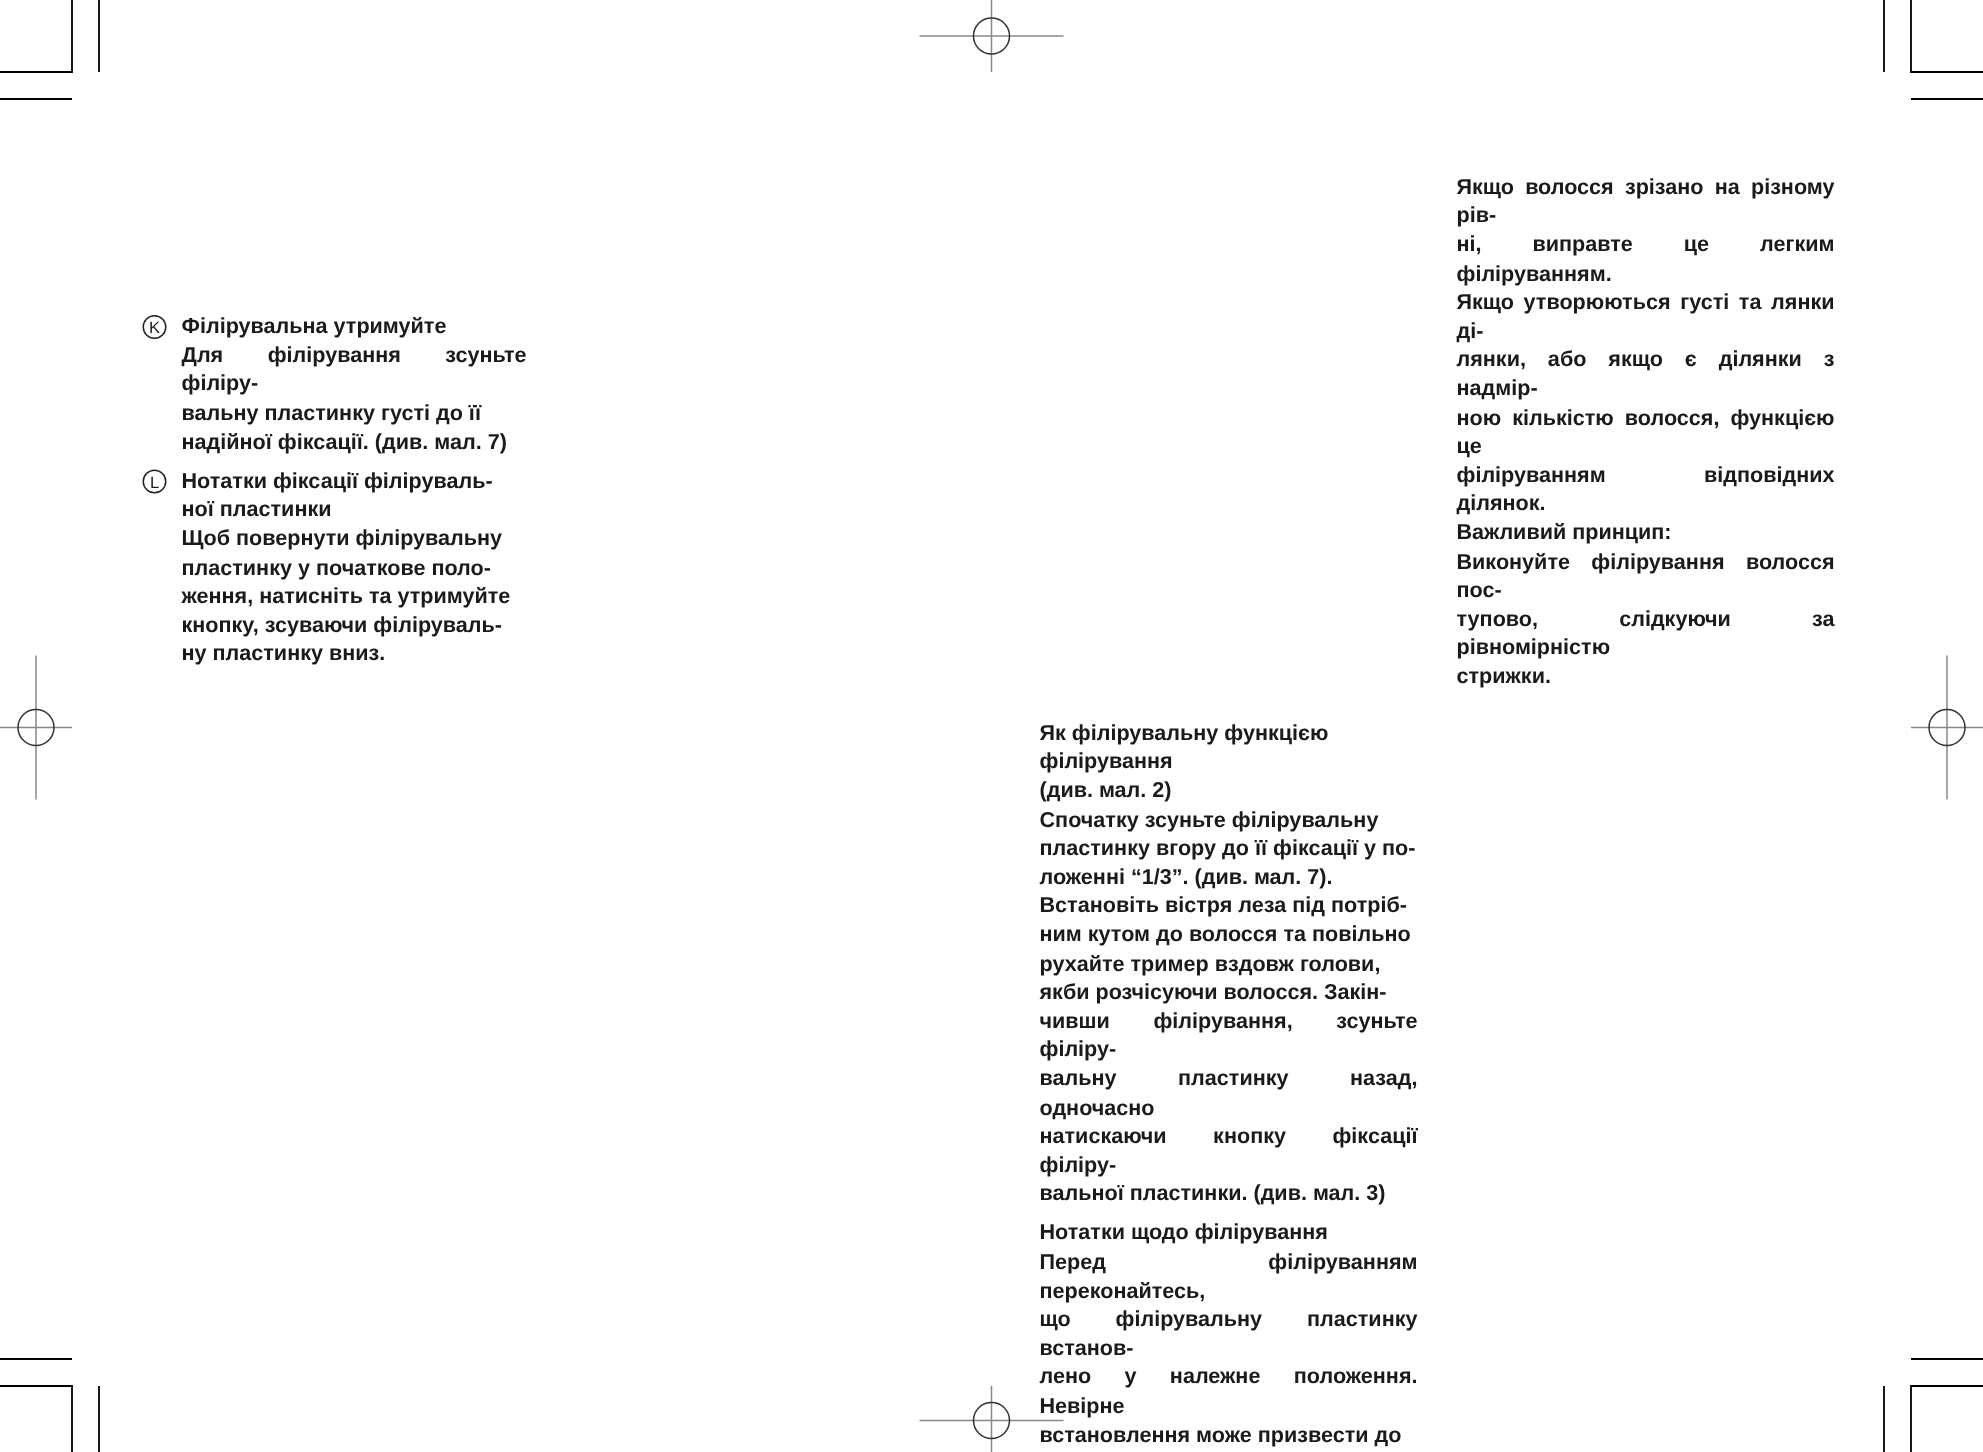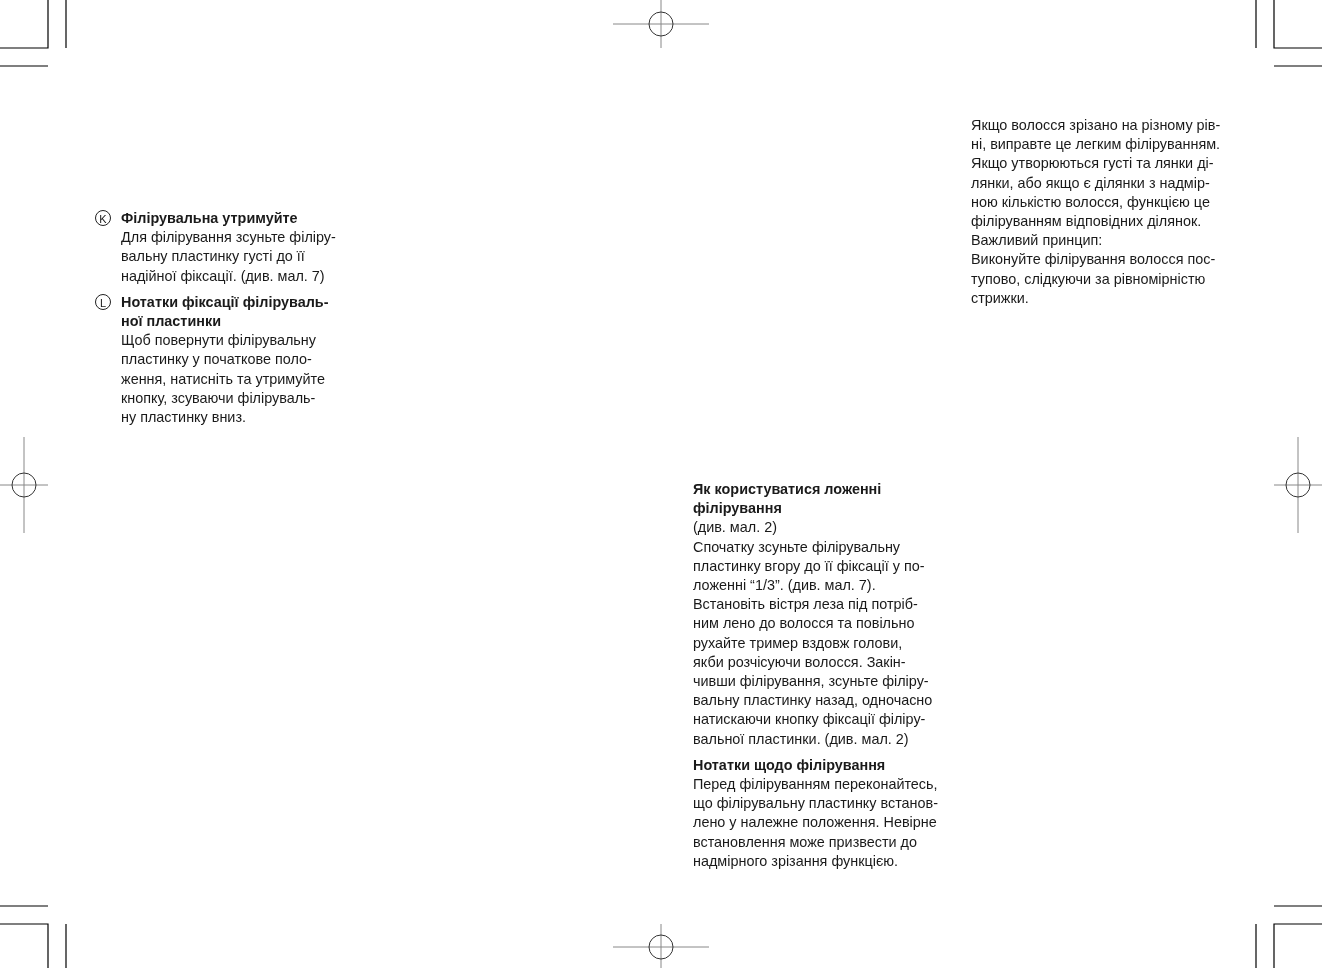--- a/index.html
+++ b/index.html
@@ -1,20 +1,20 @@
 <!DOCTYPE html>
 <html><head>
 <meta charset="utf-8">
 <style>
   html, body { margin:0; padding:0; }
   body { width:1322px; height:968px; position:relative; background:#ffffff; overflow:hidden;
          font-family:"Liberation Sans", sans-serif; color:#1a1a1a; }
   .marks { position:absolute; left:0; top:0; }
   .col { position:absolute; font-size:14.4px; line-height:19.2px; }
-  .col p { margin:0; text-align:justify; text-align-last:left; }
+  .col p { margin:0; text-align:justify; text-align-last:left;font-weight:bold; }
   .bold { font-weight:bold; }
   .item { position:relative; padding-left:26px; }
   .item-marker { position:absolute; left:0; top:1px; width:16px; height:16px; border:1px solid #222;
                  border-radius:50%; font-size:11px; line-height:16px; text-align:center; box-sizing:border-box; font-weight:normal; }
   .gap { height:7px; }
 </style>
 </head>
 <body>
 
 <svg class="marks" width="1322" height="968" xmlns="http://www.w3.org/2000/svg">
@@ -71,34 +71,34 @@
     <p class="bold">ної пластинки</p>
     <p>Щоб повернути філірувальну</p>
     <p>пластинку у початкове поло-</p>
     <p>ження, натисніть та утримуйте</p>
     <p>кнопку, зсуваючи філіруваль-</p>
     <p>ну пластинку вниз.</p>
   </div>
 </div>
 
 <div class="col" style="left:693px; top:480px; width:252px;">
-  <p class="bold">Як користуватися ложенні</p>
+  <p class="bold">Як філірувальну функцією</p>
   <p class="bold">філірування</p>
   <p>(див. мал. 2)</p>
   <p>Спочатку зсуньте філірувальну</p>
   <p>пластинку вгору до її фіксації у по-</p>
   <p>ложенні “1/3”. (див. мал. 7).</p>
   <p>Встановіть вістря леза під потріб-</p>
-  <p>ним лено до волосся та повільно</p>
+  <p>ним кутом до волосся та повільно</p>
   <p>рухайте тример вздовж голови,</p>
   <p>якби розчісуючи волосся. Закін-</p>
   <p>чивши філірування, зсуньте філіру-</p>
   <p>вальну пластинку назад, одночасно</p>
   <p>натискаючи кнопку фіксації філіру-</p>
-  <p>вальної пластинки. (див. мал. 2)</p>
+  <p>вальної пластинки. (див. мал. 3)</p>
   <div class="gap"></div>
   <p class="bold">Нотатки щодо філірування</p>
   <p>Перед філіруванням переконайтесь,</p>
   <p>що філірувальну пластинку встанов-</p>
   <p>лено у належне положення. Невірне</p>
   <p>встановлення може призвести до</p>
   <p>надмірного зрізання функцією.</p>
 </div>
 
 <div class="col" style="left:971px; top:116px; width:252px;">

